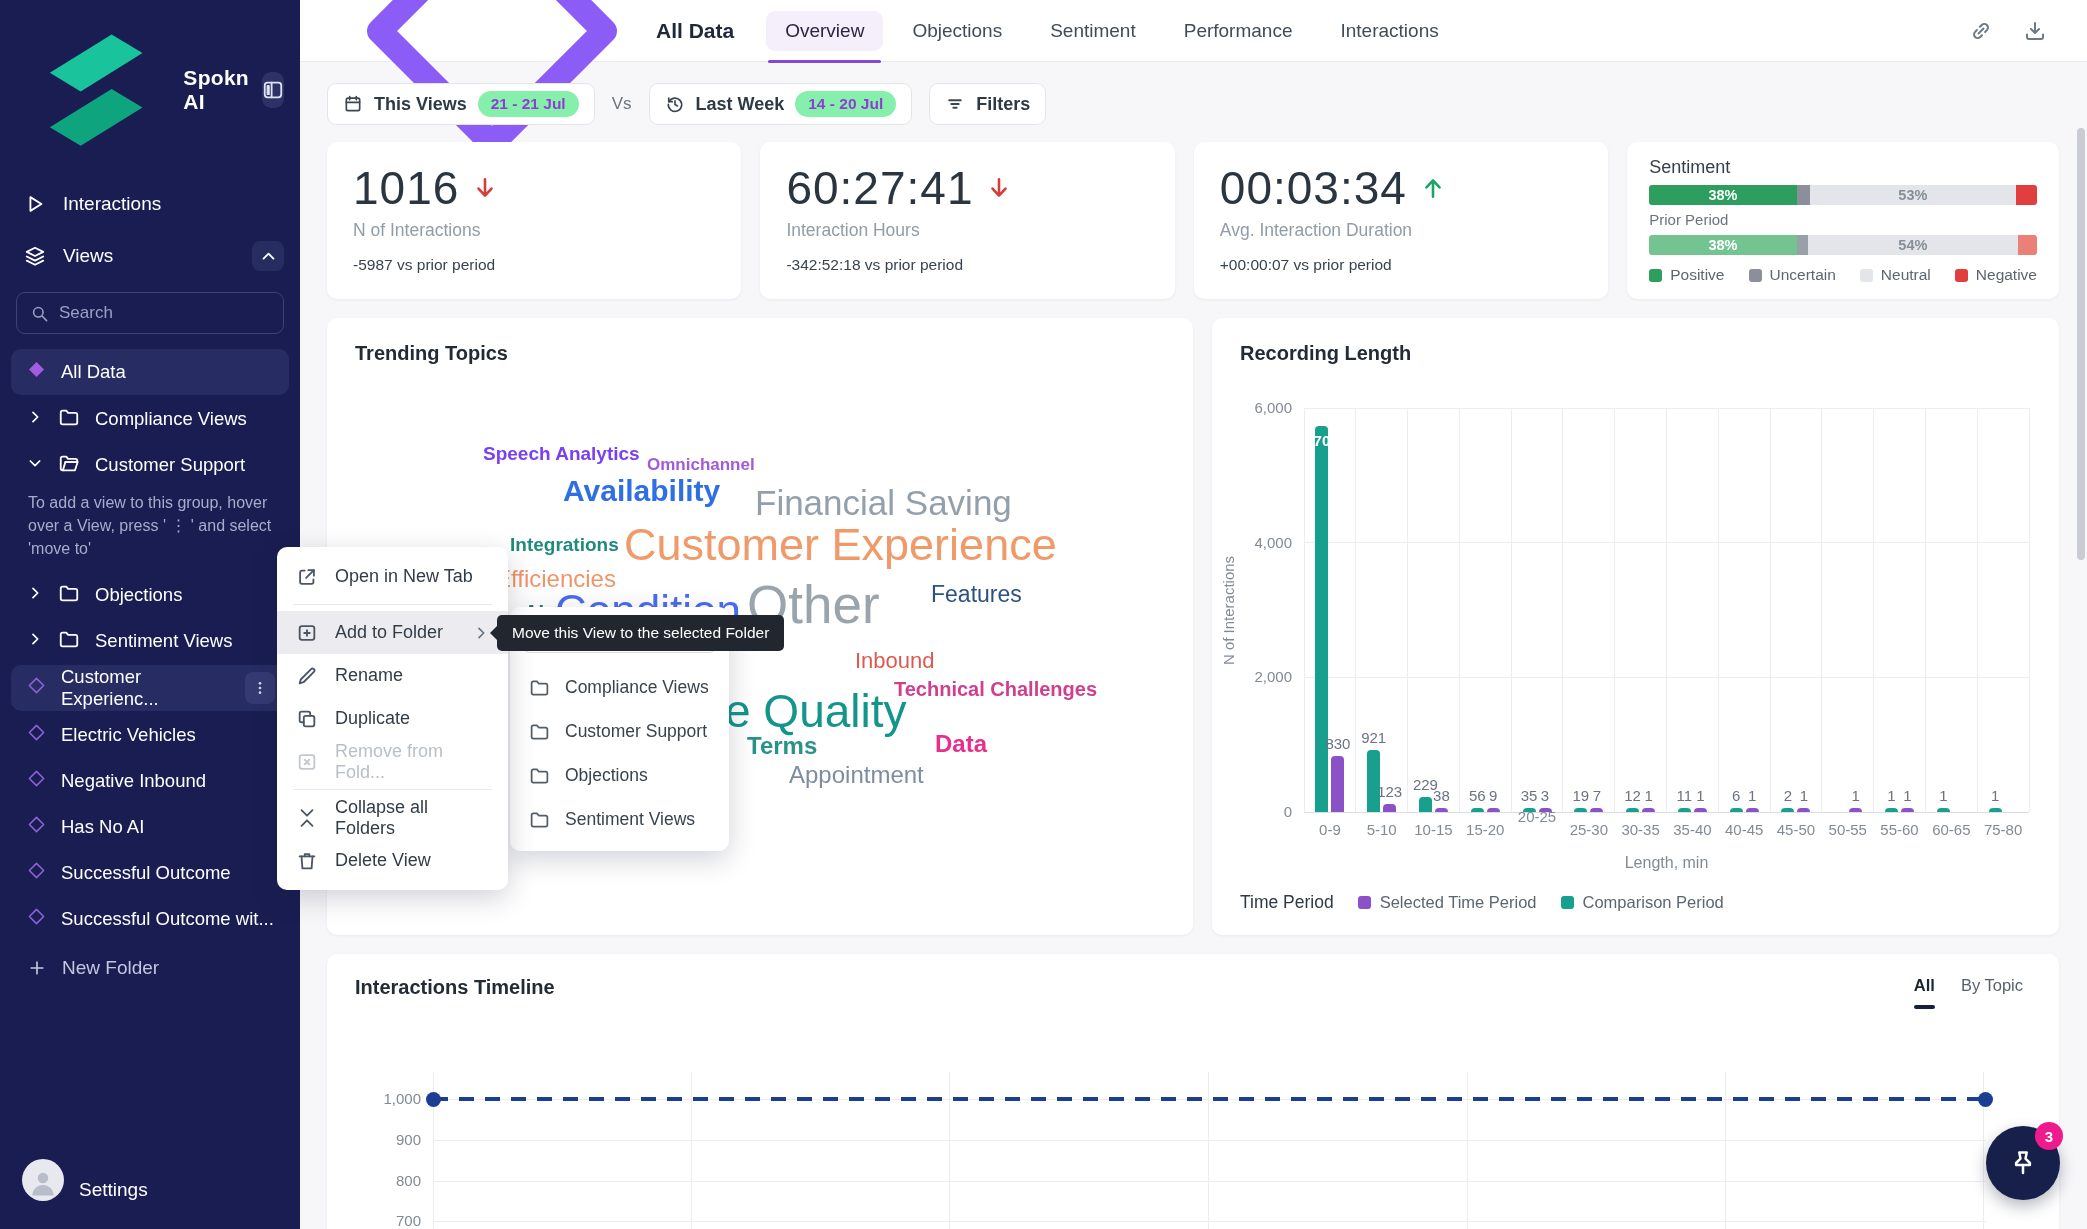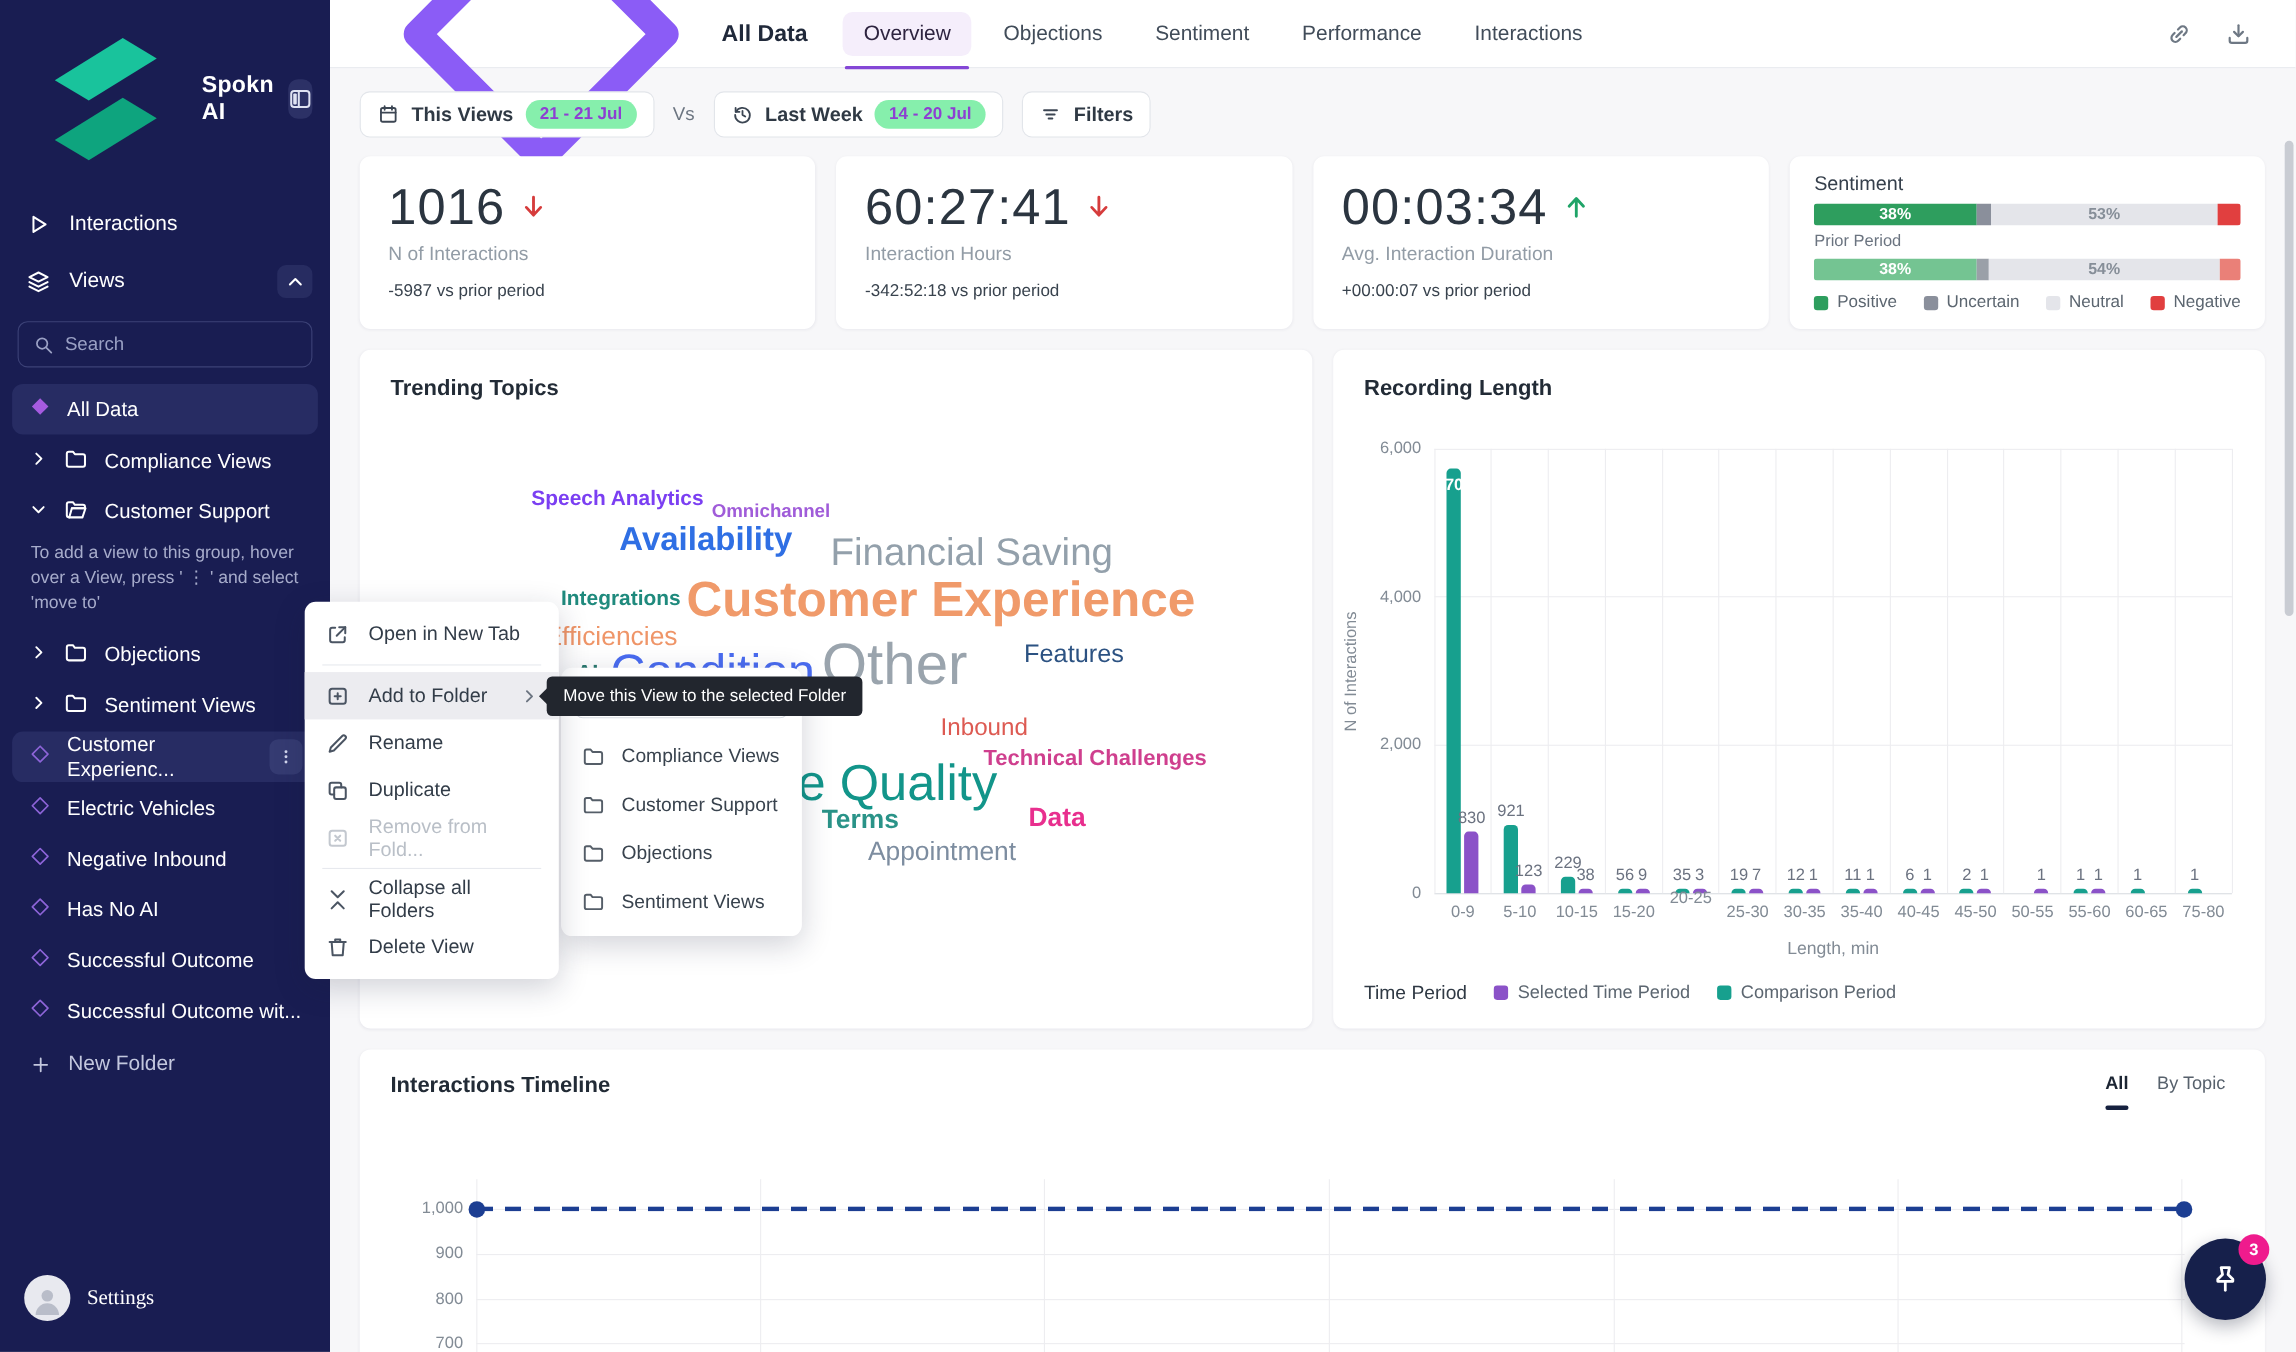--- a/index.html
+++ b/index.html
@@ -26,21 +26,21 @@
   .tree-row.bubble { background:#272c63; border-radius:10px; margin:1px 11px; padding-left:16px; }
   .tree-row svg { flex:none; }
   .t-chev svg { width:16px; height:16px; }
   .t-folder svg { width:22px; height:22px; }
   .t-diamond svg { width:19px; height:19px; }
   .hint { padding:4px 24px 12px 28px; font-size:16px; line-height:1.42; color:#a7accb; }
   .kebab-btn { margin-left:auto; width:32px; height:32px; border:none; border-radius:8px; background:#353b72; color:#d4d8ef; display:flex; align-items:center; justify-content:center; cursor:pointer; }
   .kebab-btn svg { width:16px; height:16px; }
   .new-folder { display:flex; align-items:center; gap:15px; padding:15px 27px; font-size:19px; color:#c3c7de; cursor:pointer; }
   .new-folder svg { width:20px; height:20px; }
-  .sb-footer { margin-top:auto; display:flex; align-items:center; gap:15px; padding:16px 22px 28px; cursor:pointer;font-family:Liberation Serif, serif; }
+  .sb-footer { margin-top:auto; display:flex; align-items:flex-end; gap:15px; padding:16px 22px 28px; cursor:pointer; }
   .avatar { width:42px; height:42px; border-radius:50%; background:#e8e9ef; display:flex; align-items:center; justify-content:center; color:#b9bdc9; overflow:hidden; }
   .avatar svg { width:30px; height:30px; margin-top:6px; }
   .sb-footer span { font-size:19px; }
 
   
   .main { flex:1; display:flex; flex-direction:column; min-width:0; }
   .topbar { height:62px; background:#fff; border-bottom:1px solid #e8eaef; display:flex; align-items:center; padding:0 40px 0 42px; }
   .view-title { display:flex; align-items:center; gap:14px; font-size:21px; font-weight:700; color:#20293a; }
   .view-title svg { width:21px; height:21px; }
   .tabs { display:flex; align-items:center; gap:10px; margin-left:32px; height:100%; }
@@ -427,21 +427,21 @@
 
       <div class="charts-row">
         <div class="card trend-card">
           <div class="chart-title">Trending Topics</div>
           <div class="cloud" id="cloud">
               <span class="word" style="left: 156px; top: 125px; font-size: 19px; color: rgb(123, 63, 242); font-weight: 600;">Speech Analytics</span>
               <span class="word" style="left: 320px; top: 137px; font-size: 17px; color: rgb(160, 92, 217); font-weight: 600;">Omnichannel</span>
               <span class="word" style="left: 236px; top: 156px; font-size: 30px; color: rgb(47, 111, 228); font-weight: 600;">Availability</span>
               <span class="word" style="left: 428px; top: 165px; font-size: 35px; color: rgb(147, 160, 171); font-weight: 500;">Financial Saving</span>
               <span class="word" style="left: 183px; top: 216px; font-size: 19px; color: rgb(31, 138, 125); font-weight: 600;">Integrations</span>
-              <span class="word" style="left: 297px; top: 201px; font-size: 45px; color: rgb(240, 154, 106); font-weight: 700;">Customer Experience</span>
+              <span class="word" style="left: 297px; top: 201px; font-size: 45px; color: rgb(240, 154, 106); font-weight: 400;">Customer Experience</span>
               <span class="word" style="left: 168px; top: 247px; font-size: 24px; color: rgb(239, 149, 104); font-weight: 500;">Efficiencies</span>
               <span class="word" style="left: 197px; top: 283px; font-size: 20px; color: rgb(43, 122, 111); font-weight: 600;">AI</span>
               <span class="word" style="left: 228px; top: 268px; font-size: 44px; color: rgb(74, 108, 240); font-weight: 500;">Condition</span>
               <span class="word" style="left: 420px; top: 256px; font-size: 53px; color: rgb(154, 164, 173); font-weight: 500;">Other</span>
               <span class="word" style="left: 604px; top: 263px; font-size: 23px; color: rgb(44, 82, 130); font-weight: 500;">Features</span>
               <span class="word" style="left: 528px; top: 330px; font-size: 22px; color: rgb(221, 90, 82); font-weight: 500;">Inbound</span>
               <span class="word" style="left: 567px; top: 360px; font-size: 20px; color: rgb(207, 63, 142); font-weight: 600;">Technical Challenges</span>
               <span class="word" style="left: 398px; top: 366px; font-size: 46px; color: rgb(18, 149, 138); font-weight: 500;">e Quality</span>
               <span class="word" style="left: 420px; top: 414px; font-size: 24px; color: rgb(42, 147, 136); font-weight: 600;">Terms</span>
               <span class="word" style="left: 608px; top: 412px; font-size: 24px; color: rgb(232, 47, 142); font-weight: 700;">Data</span>

